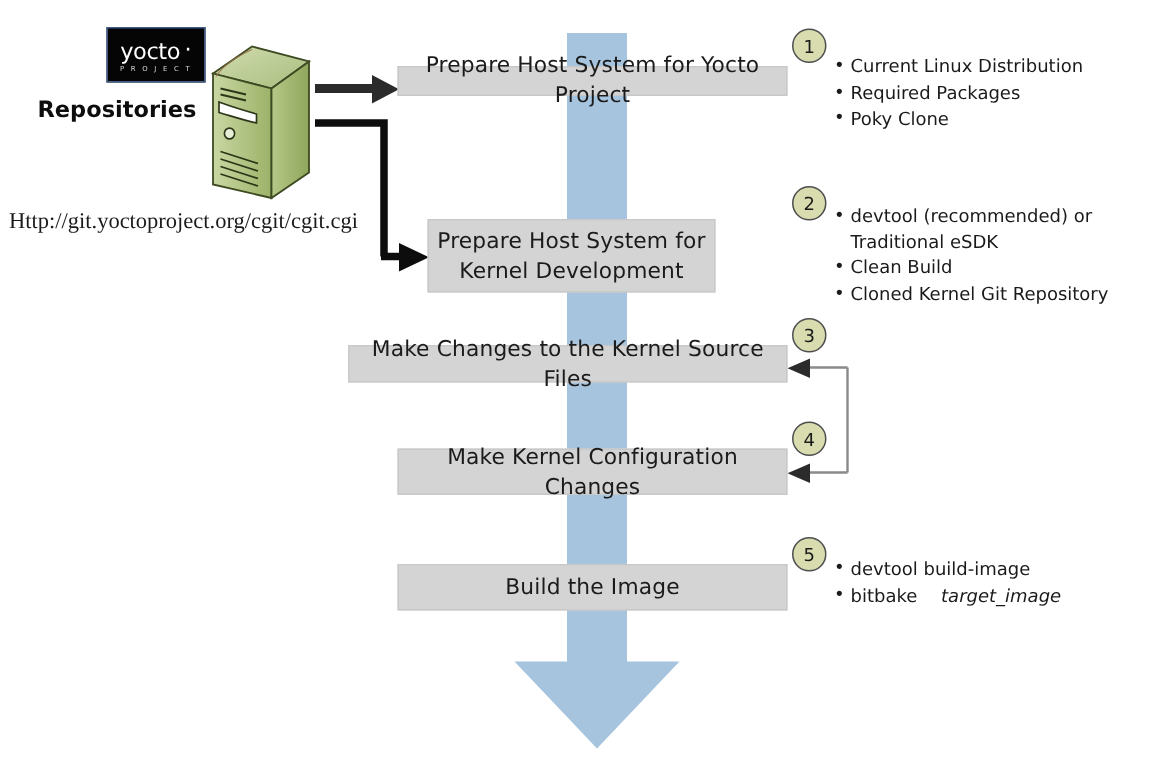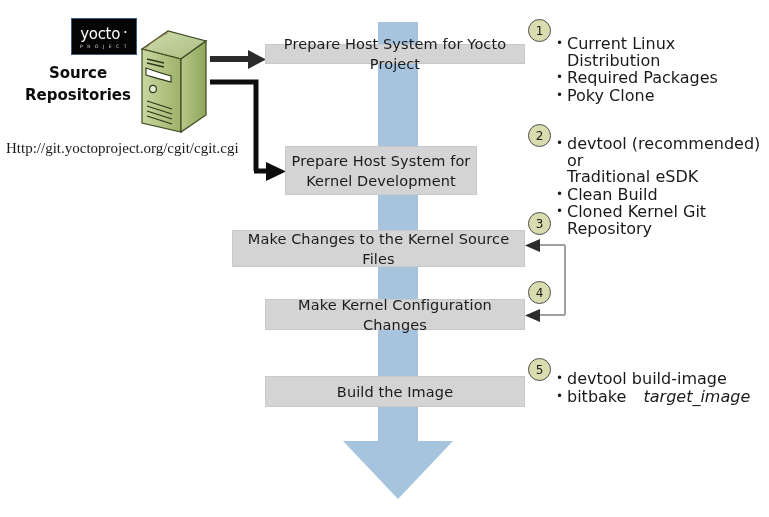--- a/index.html
+++ b/index.html
@@ -50,21 +50,21 @@
     align-items: center;
     justify-content: center;
     text-align: center;
     color: #1b1b1b;
     font-size: 14.5px;
     line-height: 20px;
     letter-spacing: 0.1px;
   }
   #box1 { left: 265px; top: 44px;  width: 260px; height: 20px; }
   #box2 { left: 285px; top: 146px; width: 192px; height: 49px; }
-  #box3 { left: 232px; top: 230px; width: 293px; height: 37px; }
+  #box3 { left: 232px; top: 230px; width: 293px; height: 25px; }
   #box4 { left: 265px; top: 299px; width: 260px; height: 31px; }
   #box5 { left: 265px; top: 376px; width: 260px; height: 31px; }
 
   
   .yocto-logo {
     left: 71px; top: 18px;
     width: 66px; height: 37px;
     background: #050505;
     border: 1.5px solid #3f5a86;
     box-sizing: border-box;
@@ -104,21 +104,21 @@
   .url-label {
     left: 6px; top: 140px;
     font-size: 15px;
     color: #1a1a1a;
     white-space: nowrap;
     font-family: Liberation Serif, serif;
   }
 
   
   .notes {
-    font-size: 16px;
+    font-size: 12px;
     line-height: 16.5px;
     color: #1a1a1a;
   }
   .notes ul {
     margin: 0;
     padding: 0 0 0 14px;
     list-style: none;
   }
   .notes li {
     position: relative;
@@ -225,21 +225,20 @@
 
     <ellipse cx="15" cy="62" rx="3.4" ry="3.6" fill="#e7eed6" stroke="#2c3618" stroke-width="1.1"></ellipse>
 
     <path d="M9,74 L34,82" stroke="#2c3618" stroke-width="1.2" fill="none"></path>
     <path d="M9,79 L34,87" stroke="#2c3618" stroke-width="1.2" fill="none"></path>
     <path d="M9,84 L34,92" stroke="#2c3618" stroke-width="1.2" fill="none"></path>
     <path d="M9,89 L34,97" stroke="#2c3618" stroke-width="1.2" fill="none"></path>
   </svg>
 
   <div class="abs src-label">
-    <div>Source</div>
     <div>Repositories</div>
   </div>
 
   <div class="abs url-label">Http://git.yoctoproject.org/cgit/cgit.cgi</div>
 
   <div class="abs pbox" id="box1">Prepare Host System for Yocto Project</div>
 
   <div class="abs pbox" id="box2">
     <span style="display:block;width:100%;">Prepare Host System for Kernel Development</span>
   </div>

